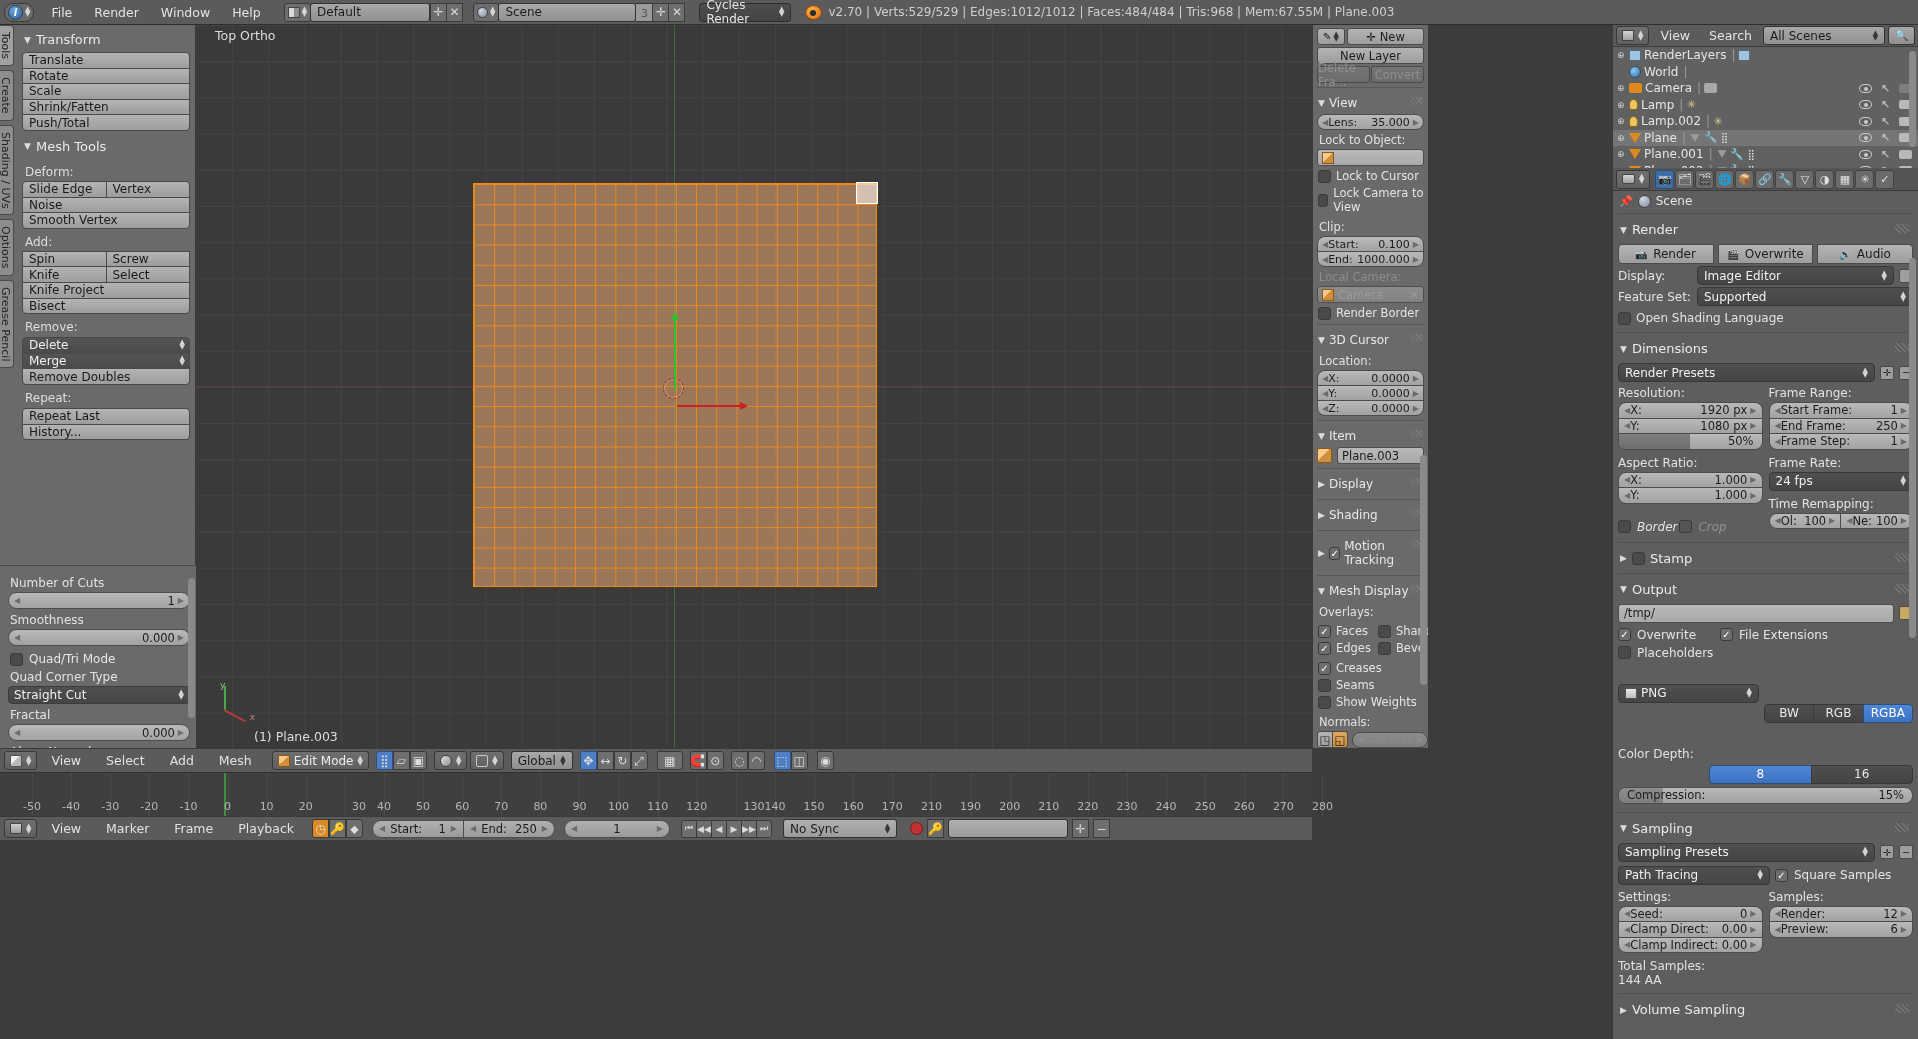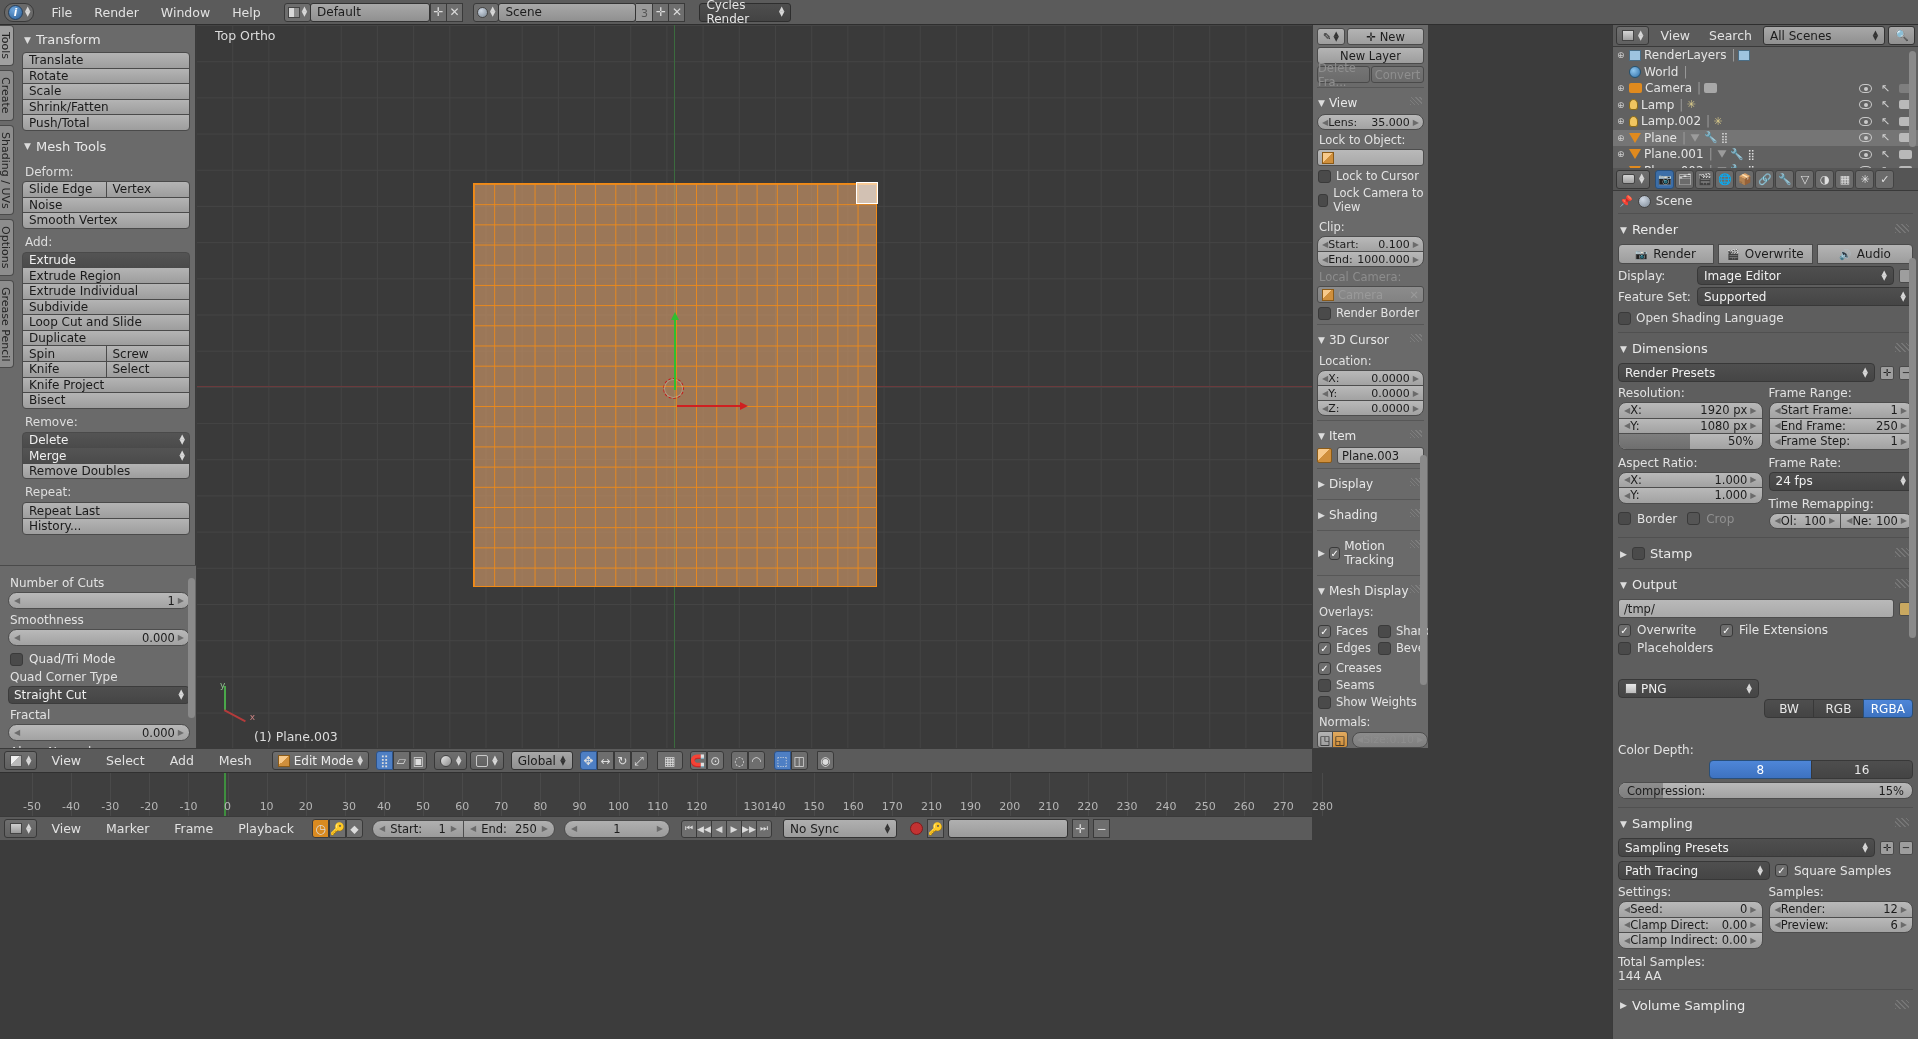--- a/index.html
+++ b/index.html
@@ -381,20 +381,24 @@
     </div>
 
     <div class="combo dark" style="width:92px;margin-left:14px;justify-content:space-between;">
       <span>Cycles Render</span>
       <span class="updown">
           <span>▲</span>
           <span>▼</span>
         </span>
     </div>
 
+    <div style="display:flex;align-items:center;gap:6px;margin-left:14px;">
+      <span class="blender-logo"></span>
+      <span class="statustext">v2.70 | Verts:529/529 | Edges:1012/1012 | Faces:484/484 | Tris:968 | Mem:67.55M | Plane.003</span>
+    </div>
   </div>
 
   <div class="toolshelf">
     <div class="vtabs">
       <div class="vtab active">Tools</div>
       <div class="vtab">Create</div>
       <div class="vtab">Shading / UVs</div>
       <div class="vtab">Options</div>
       <div class="vtab">Grease Pencil</div>
     </div>
@@ -420,28 +424,20 @@
       <div class="tbtn-row">
         <div class="tbtn" style="border-radius:4px 0 0 0;">Slide Edge</div>
         <div class="tbtn" style="border-radius:0 4px 0 0;">Vertex</div>
       </div>
       <div class="btn-col">
         <div class="tbtn">Noise</div>
         <div class="tbtn last">Smooth Vertex</div>
       </div>
 
       <div class="sublabel">Add:</div>
-      <div class="btn-col">
-        <div class="tbtn first dark">Extrude</div>
-        <div class="tbtn">Extrude Region</div>
-        <div class="tbtn">Extrude Individual</div>
-        <div class="tbtn">Subdivide</div>
-        <div class="tbtn">Loop Cut and Slide</div>
-        <div class="tbtn">Duplicate</div>
-      </div>
       <div class="tbtn-row">
         <div class="tbtn">Spin</div>
         <div class="tbtn">Screw</div>
       </div>
       <div class="tbtn-row">
         <div class="tbtn">Knife</div>
         <div class="tbtn">Select</div>
       </div>
       <div class="btn-col">
         <div class="tbtn">Knife Project</div>
@@ -628,21 +624,21 @@
         <div class="tick" style="left: 149.317px;">-20</div>
         <div class="gline" style="left: 188.423px;"></div>
         <div class="tick" style="left: 188.423px;">-10</div>
         <div class="gline" style="left: 227.529px;"></div>
         <div class="tick" style="left: 227.529px;">0</div>
         <div class="gline" style="left: 266.635px;"></div>
         <div class="tick" style="left: 266.635px;">10</div>
         <div class="gline" style="left: 305.741px;"></div>
         <div class="tick" style="left: 305.741px;">20</div>
         <div class="gline" style="left: 344.846px;"></div>
-        <div class="tick" style="left: 349px;">30</div>
+        <div class="tick" style="left: 359px;">30</div>
         <div class="gline" style="left: 383.952px;"></div>
         <div class="tick" style="left: 383.952px;">40</div>
         <div class="gline" style="left: 423.058px;"></div>
         <div class="tick" style="left: 423.058px;">50</div>
         <div class="gline" style="left: 462.164px;"></div>
         <div class="tick" style="left: 462.164px;">60</div>
         <div class="gline" style="left: 501.27px;"></div>
         <div class="tick" style="left: 501.27px;">70</div>
         <div class="gline" style="left: 540.376px;"></div>
         <div class="tick" style="left: 540.376px;">80</div>
@@ -1178,21 +1174,21 @@
             <span>X:</span>
             <span style="flex:1;text-align:right;padding-right:3px;">1.000</span>
             <span class="arrow">▶</span>
           </div>
           <div class="p-num gb">
             <span class="arrow">◀</span>
             <span>Y:</span>
             <span style="flex:1;text-align:right;padding-right:3px;">1.000</span>
             <span class="arrow">▶</span>
           </div>
-          <div style="display:flex;gap:10px;margin-top:8px;">
+          <div style="display:flex;gap:2px;margin-top:16px;font-style:italic;">
             <div class="p-cb">
               <span class="cbox"></span>
               <span>Border</span>
             </div>
             <div class="p-cb" style="color:#909090;">
               <span class="cbox" style="background:#555;"></span>
               <span>Crop</span>
             </div>
           </div>
         </div>

